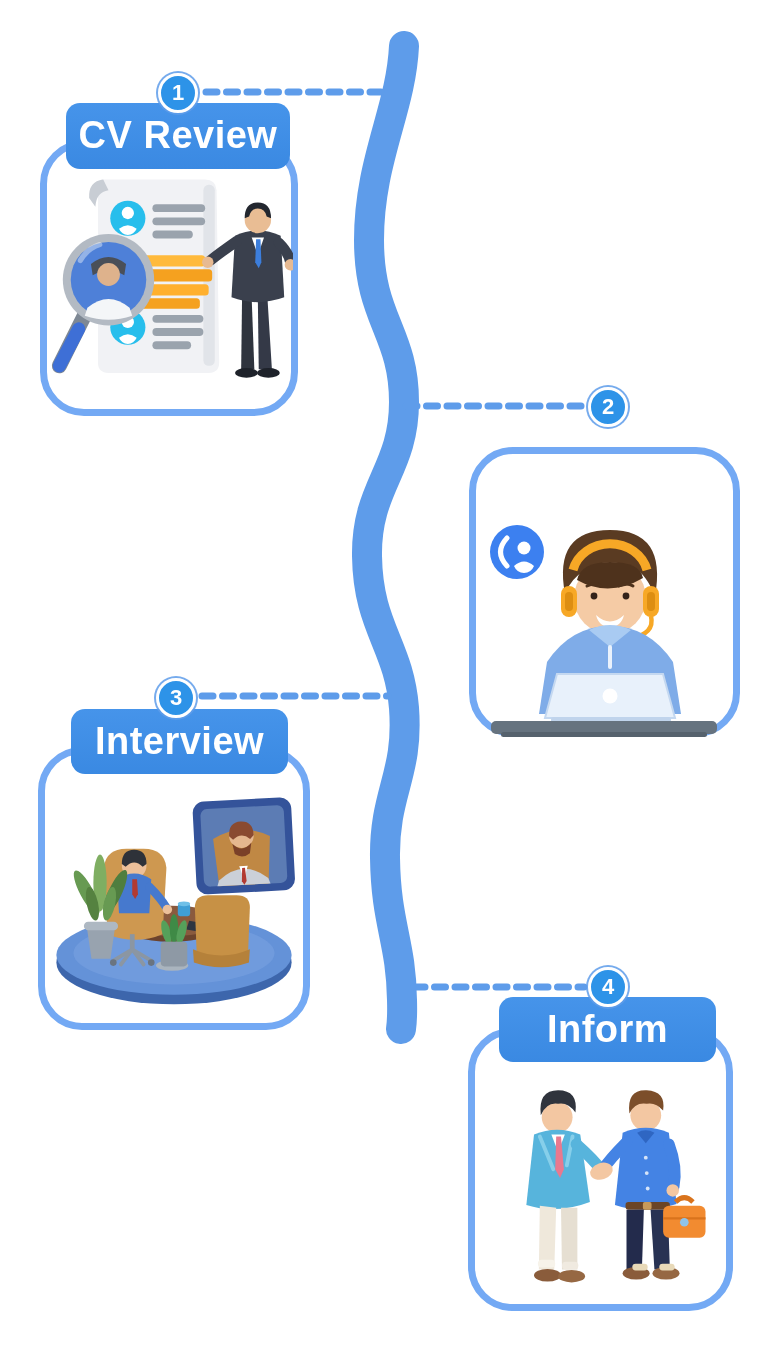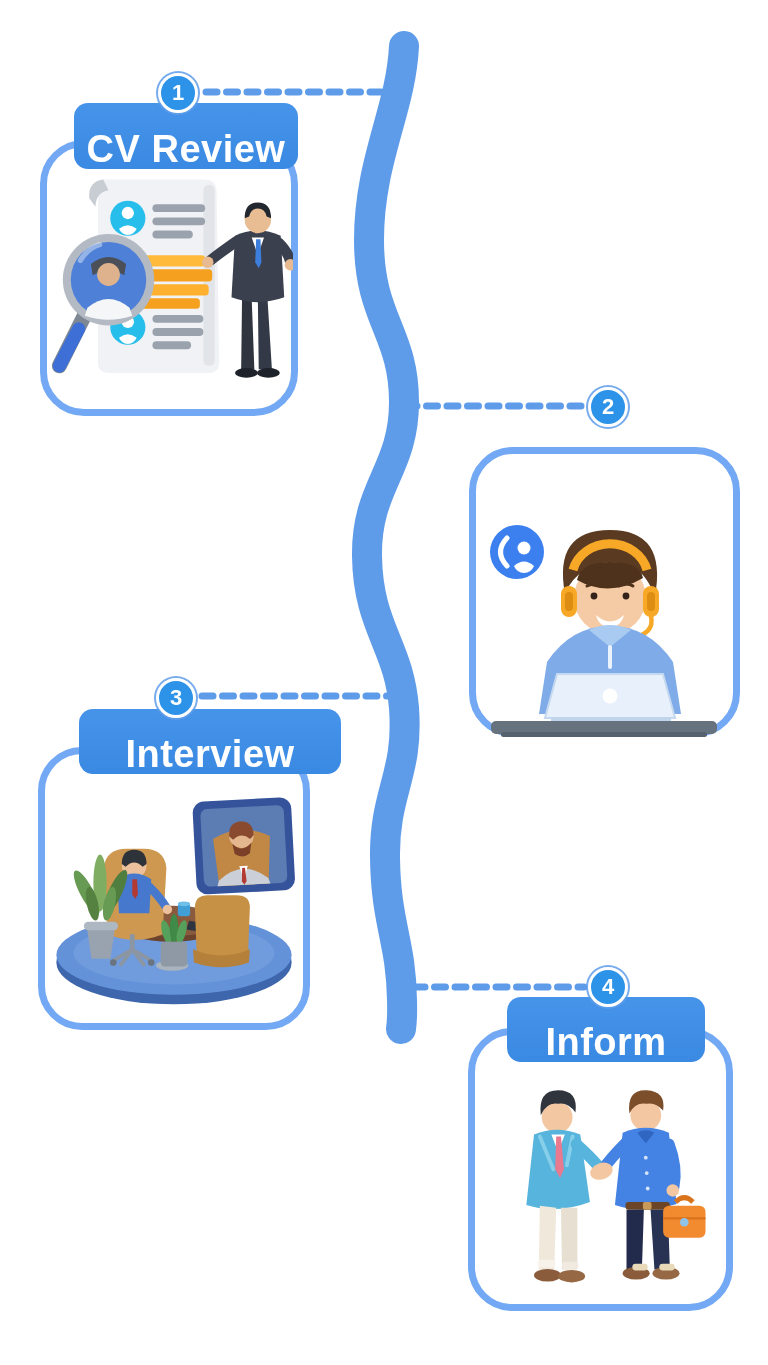--- a/index.html
+++ b/index.html
@@ -8,23 +8,22 @@
     font-family:"Liberation Sans",sans-serif;overflow:hidden;
   }
   .connector-layer{position:absolute;left:0;top:0;width:768px;height:1365px;z-index:0;}
   .step-card{
     position:absolute;border:7px solid #73A9F4;border-radius:44px;
     background:transparent;z-index:1;box-sizing:border-box;
   }
   .step-card svg{position:absolute;}
   .label-box{
     position:absolute;background:linear-gradient(180deg,#4694EA,#3A89E2);
-    border-radius:14px;display:flex;align-items:flex-end;justify-content:center;
+    border-radius:14px;display:flex;align-items:center;justify-content:center;
     z-index:2;
-    margin-left:8px;
   }
   .label-box span{
     color:#ffffff;font-weight:700;font-size:38px;letter-spacing:.5px;line-height:1;
     transform:translateY(-1px);
   }
   .badge{
     position:absolute;width:34px;height:34px;border-radius:50%;
     background:#2D93E8;border:3px solid #ffffff;
     box-shadow:0 0 0 2px rgba(94,156,234,.85);
     display:flex;align-items:center;justify-content:center;
@@ -33,25 +32,25 @@
   
   .card-1{left:40px;top:140px;width:258px;height:276px;}
   .box-1{left:66px;top:103px;width:224px;height:66px;}
   .badge-1{left:158px;top:73px;}
   
   .card-2{left:469px;top:447px;width:271px;height:290px;}
   .box-2{left:500px;top:417px;width:217px;height:64px;}
   .badge-2{left:588px;top:387px;}
   
   .card-3{left:38px;top:747px;width:272px;height:283px;}
-  .box-3{left:71px;top:709px;width:262px;height:65px;}
+  .box-3{left:71px;top:709px;width:217px;height:65px;}
   .badge-3{left:156px;top:678px;}
   
   .card-4{left:468px;top:1028px;width:265px;height:283px;}
-  .box-4{left:499px;top:997px;width:198px;height:65px;}
+  .box-4{left:499px;top:997px;width:217px;height:65px;}
   .badge-4{left:588px;top:967px;}
 </style>
 </head>
 <body>
 
 <div class="canvas">
 
   <svg class="connector-layer" viewBox="0 0 768 1365" fill="none">
     <path d="M404,46 C401,110 369,160 369,240 C369,320 404,332 404,402
          C404,470 366,486 367,556 C368,628 399,645 404,708

